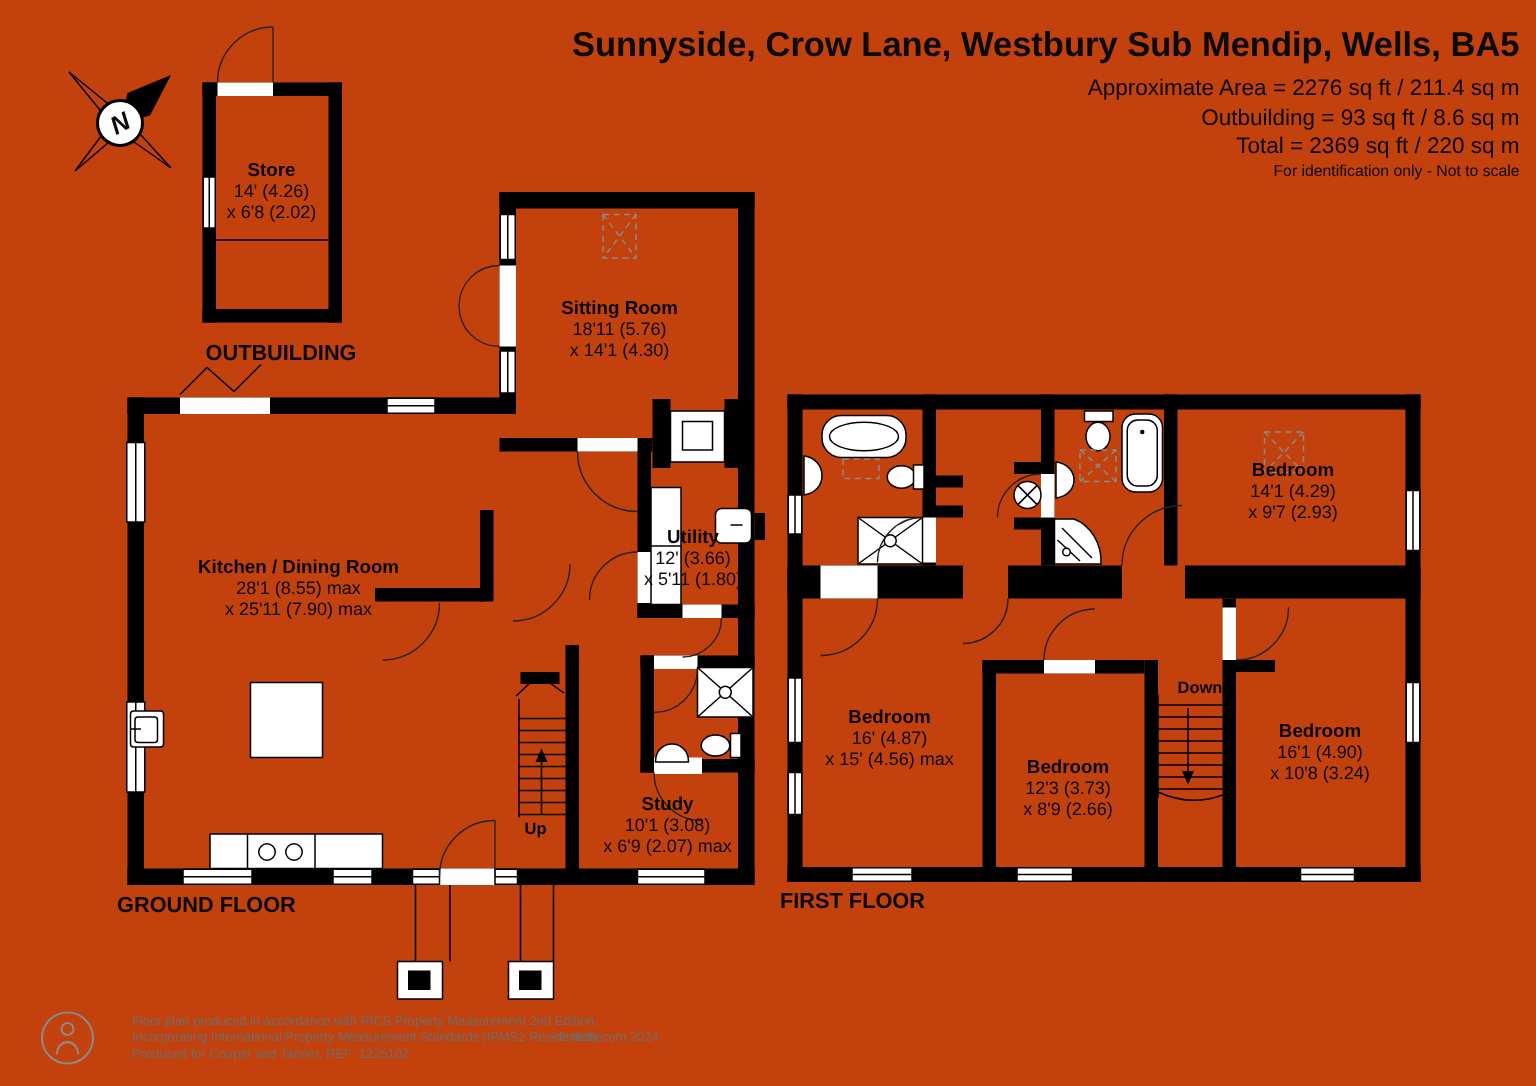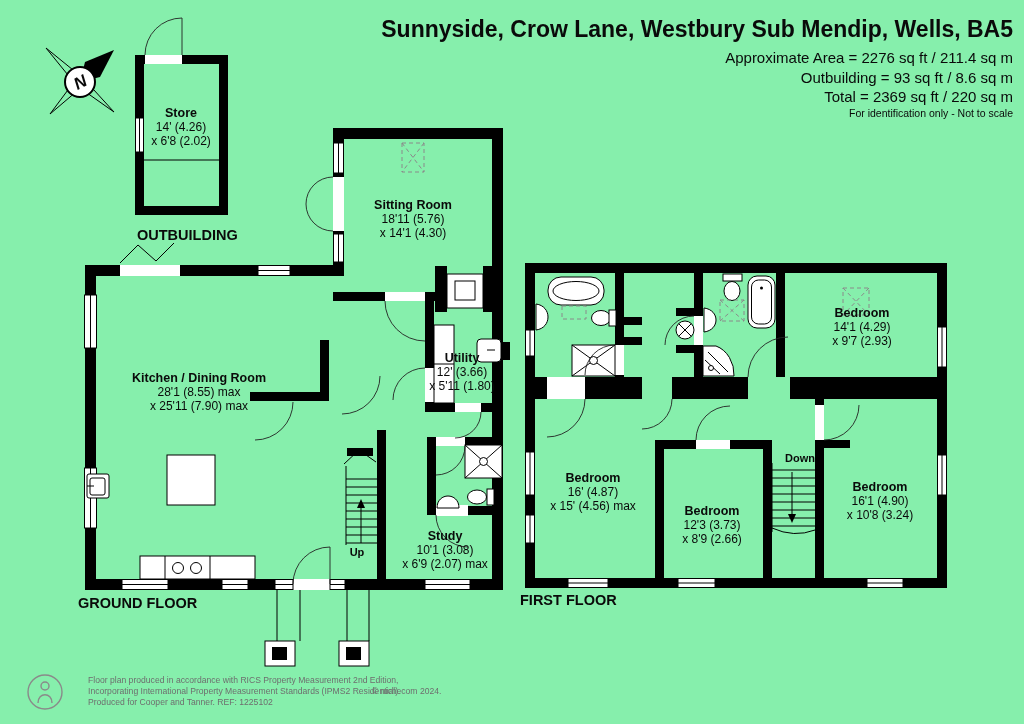--- a/index.html
+++ b/index.html
@@ -1,16 +1,16 @@
 <!DOCTYPE html>
 <html><head>
 <meta charset="utf-8">
 <style>
   html,body{margin:0;padding:0;background:#fff;}
-  .page{position:relative;width:1024px;height:724px;background:#86efac;overflow:hidden;}
+  .page{position:relative;width:1024px;height:724px;background:#c2410c;overflow:hidden;}
   svg{display:block;}
   svg text{font-family:"Liberation Sans", sans-serif; fill:#0a0a0a;}
   .wall{fill:#000;}
   .open{fill:#fff;}
   .thin{fill:none;stroke:#000;stroke-width:1;}
   .fix{fill:#fff;stroke:#000;stroke-width:1;}
   .arc{fill:none;stroke:#222;stroke-width:0.9;}
   .dash{fill:none;stroke:#8a8a8a;stroke-width:1;stroke-dasharray:4 3;}
   .win{fill:#fff;stroke:#000;stroke-width:1;}
   .wl{stroke:#000;stroke-width:1;}

